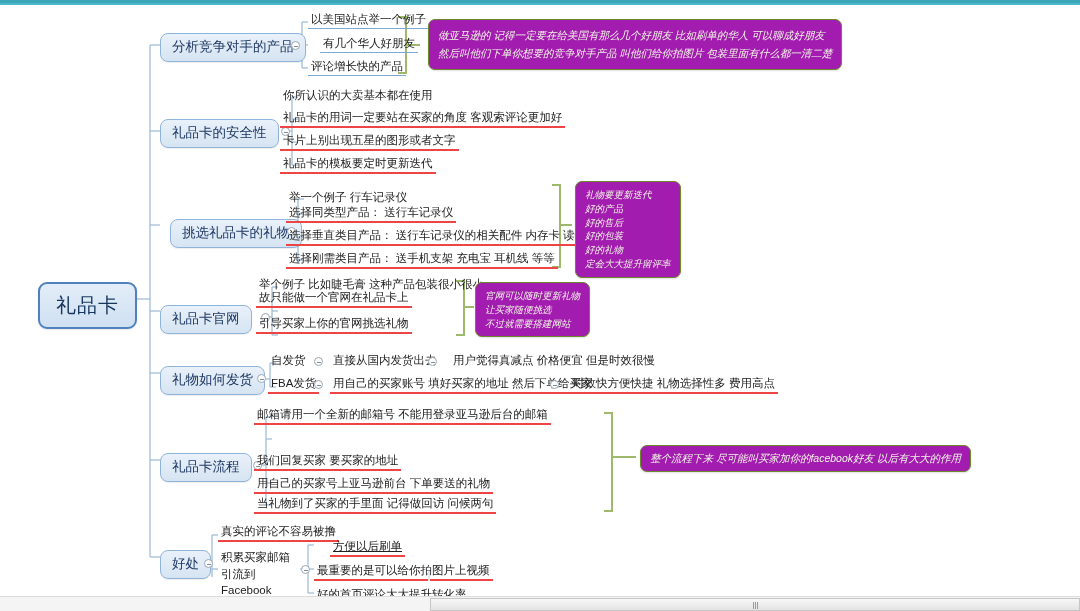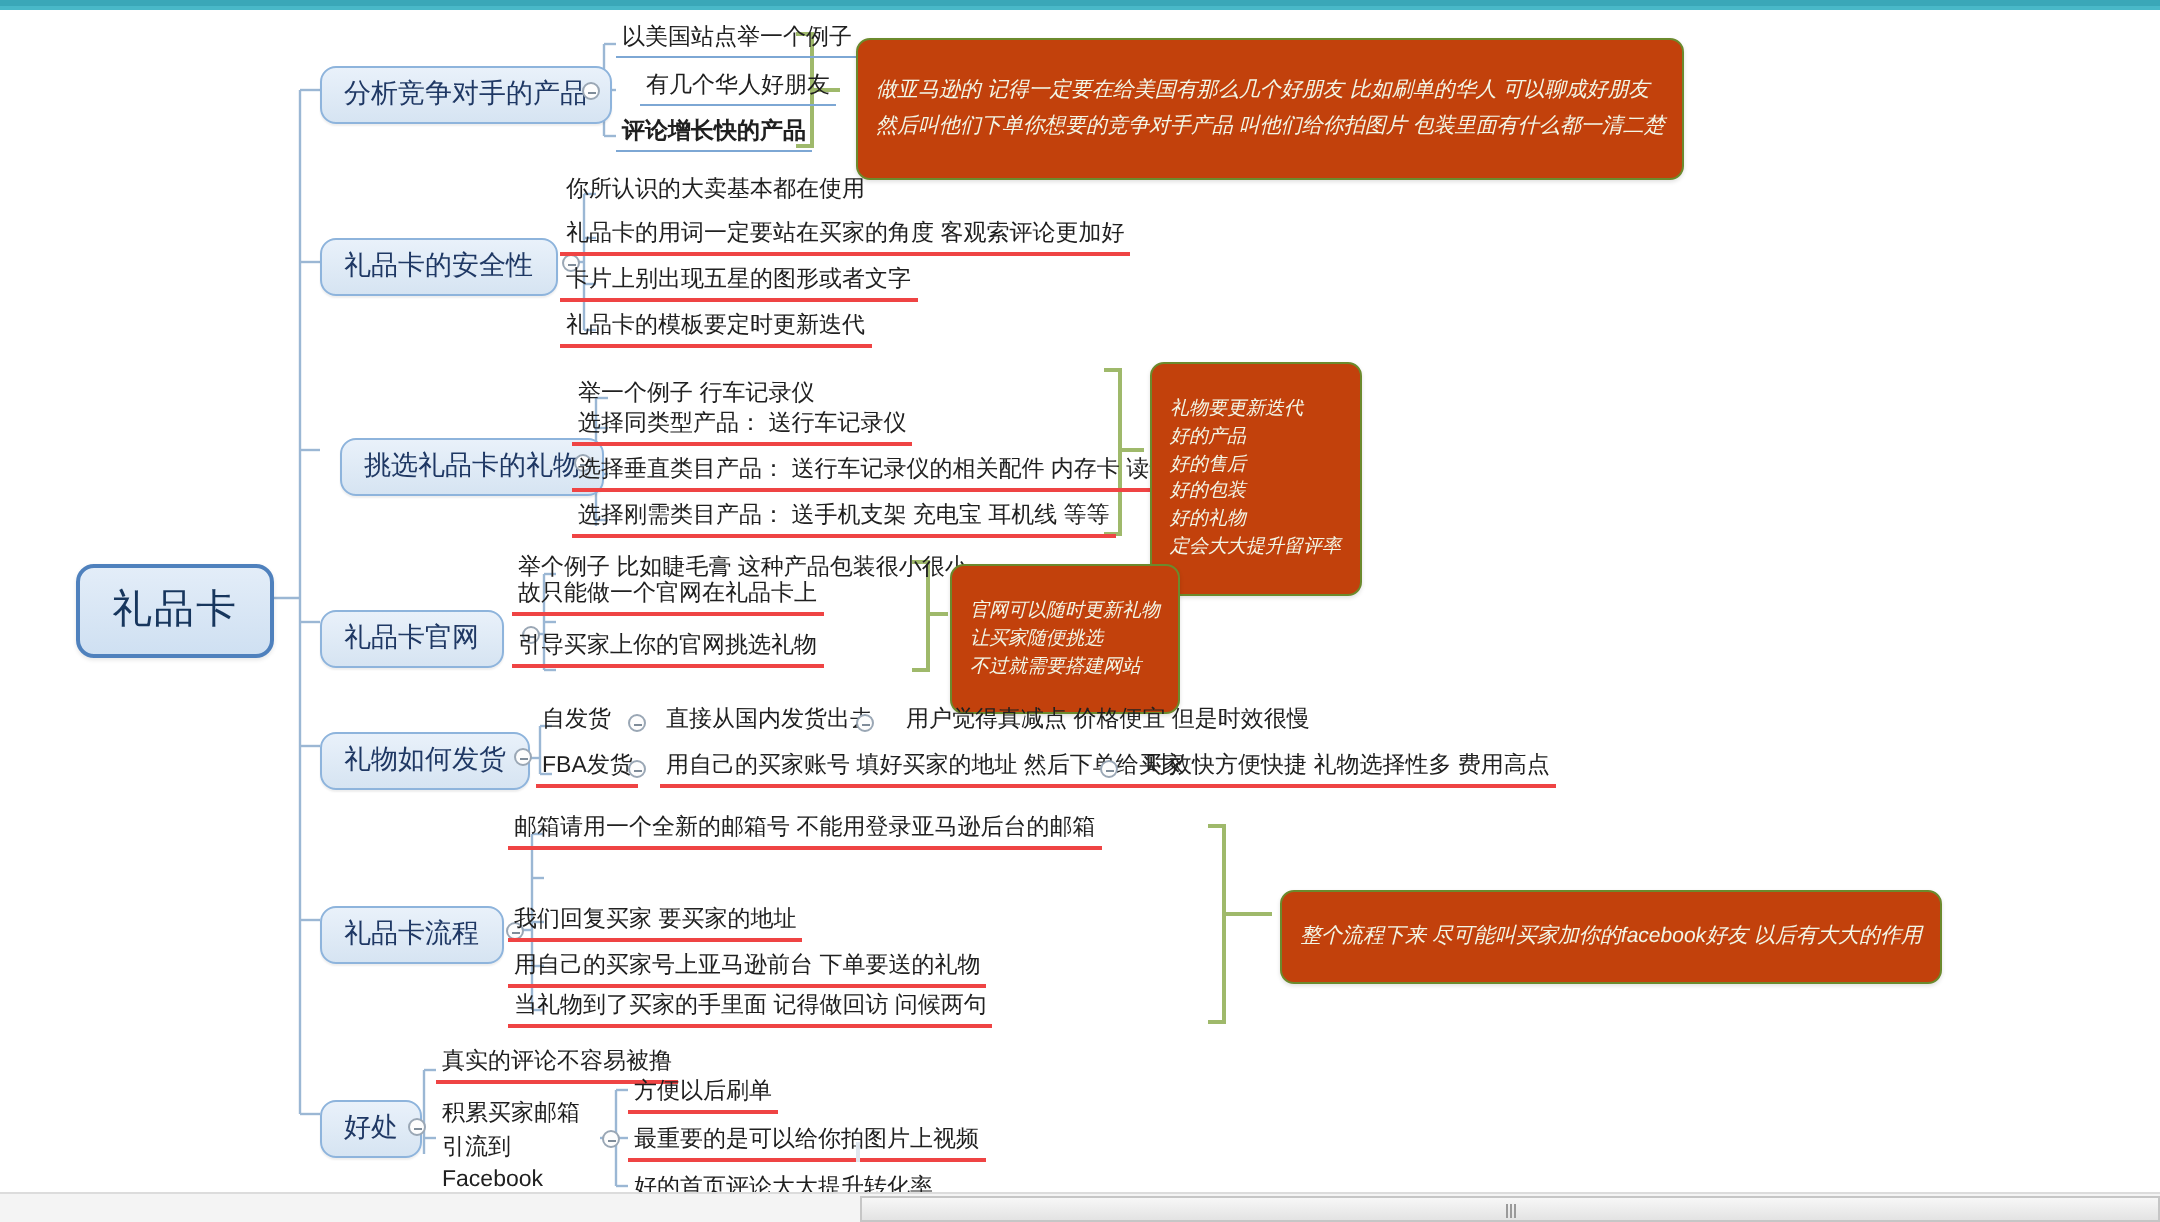--- a/index.html
+++ b/index.html
@@ -64,24 +64,24 @@
     color:#202020;
     padding:1px 3px 2px 3px;
     border-bottom:2px solid #ef4444;
   }
   .leaf-node.thin{ border-bottom-width:1.4px; border-bottom-color:#7da7d4; }
   .leaf-node.nounder{ border-bottom:none; }
   .leaf-node.multiline{ white-space:normal; line-height:1.45; }
 
   
   .note-node{
-    background:#c2410c;
+    background:#a21caf;
     border:1px solid #6c8a2d;
     border-radius:7px;
-    padding:16px 9px;
+    padding:6px 9px;
     color:#f2f6e6;
     font-size:10.5px;
     font-style:italic;
     line-height:1.75;
     white-space:nowrap;
     box-shadow:0 1px 2px rgba(0,0,0,.12);
   }
   .note-node .nline{ display:block; }
   .note-node.stack{ line-height:1.45; font-size:9.5px; }
 
@@ -213,21 +213,21 @@
       <span>礼品卡</span>
     </div>
 
     <div class="node topic-node" style="left:160px; top:28px;">
       <span>分析竞争对手的产品</span>
     </div>
     <div class="toggle" style="left:291px; top:36px;"></div>
 
     <div class="node leaf-node thin" style="left:308px; top:6px;">以美国站点举一个例子</div>
     <div class="node leaf-node thin" style="left:320px; top:30px;">有几个华人好朋友</div>
-    <div class="node leaf-node thin" style="left:308px; top:53px;font-weight:bold;">评论增长快的产品</div>
+    <div class="node leaf-node thin" style="left:308px; top:53px;">评论增长快的产品</div>
 
     <div class="note-node" style="position:absolute; left:428px; top:14px;">
       <span class="nline">做亚马逊的 记得一定要在给美国有那么几个好朋友  比如刷单的华人 可以聊成好朋友</span>
       <span class="nline">然后叫他们下单你想要的竞争对手产品  叫他们给你拍图片  包装里面有什么都一清二楚</span>
     </div>
 
     <div class="node topic-node" style="left:160px; top:114px;">
       <span>礼品卡的安全性</span>
     </div>
     <div class="toggle" style="left:281px; top:122px;"></div>
@@ -305,21 +305,21 @@
     <div class="node topic-node" style="left:160px; top:545px;">
       <span>好处</span>
     </div>
     <div class="toggle" style="left:204px; top:554px;"></div>
 
     <div class="node leaf-node" style="left:218px; top:518px;">真实的评论不容易被撸</div>
     <div class="node leaf-node multiline" style="left:218px; top:543px; width:80px; white-space:pre-line;">积累买家邮箱
 引流到Facebook</div>
     <div class="toggle" style="left:301px; top:560px;"></div>
 
-    <div class="node leaf-node" style="left:314px; top:533px;">方便以后刷单</div>
+    <div class="node leaf-node" style="left:330px; top:533px;text-decoration:underline;">方便以后刷单</div>
     <div class="node leaf-node" style="left:314px; top:557px;">最重要的是可以给你拍图片上视频</div>
     <div class="node leaf-node" style="left:314px; top:581px;">好的首页评论大大提升转化率</div>
 
     <div class="viewport-line"></div>
   </div>
 
   <div class="hscroll">
     <div class="track"></div>
     <div class="thumb">
       <div class="grip"></div>

